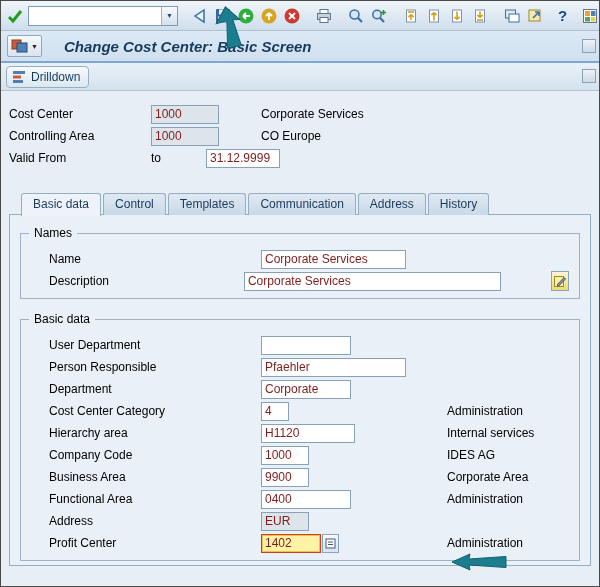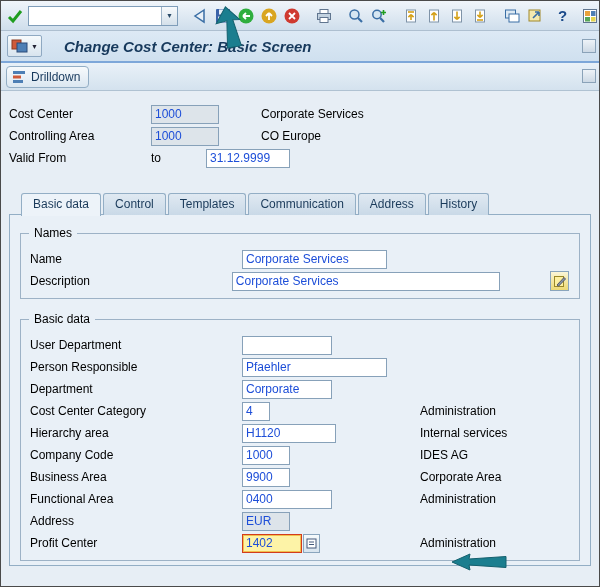--- a/index.html
+++ b/index.html
@@ -26,39 +26,39 @@
 
   
   .appbar { height:28px; display:flex; align-items:center; padding:0 5px; background:linear-gradient(#e9f1f8,#d4e2ee); border-bottom:1px solid #b0c2d2; position:relative; }
   .btn { display:inline-flex; align-items:center; gap:4px; height:22px; padding:0 8px 0 4px; border:1px solid #93aec5; background:linear-gradient(#f7fafc,#dbe7f1); border-radius:4px; color:#17395c; }
 
   
   .content { padding:12px 8px 0 8px; }
   .hrow { display:flex; align-items:center; height:22px; }
   .hlabel { width:142px; }
   .hcell { width:110px; display:flex; }
-  .fieldbox { height:19px; border:1px solid #87a1b9; background:#fff; font:12px "Liberation Sans",sans-serif; padding:0 3px; color:#1d4ed8; }
+  .fieldbox { height:19px; border:1px solid #87a1b9; background:#fff; font:12px "Liberation Sans",sans-serif; padding:0 3px; color:#7f1d1d; }
   input.fieldbox { outline:none; }
   .ro { background:#dde4ea; }
   .hto { width:55px; }
-  .w28{width:28px}.w48{width:48px}.w60{width:60px}.w68{width:68px}.w70{width:94px}.w78{width:78px}.w85{width:84px}.w90{width:90px}.w145{width:145px}.w285{width:285px}
+  .w28{width:28px}.w48{width:48px}.w60{width:60px}.w68{width:68px}.w70{width:94px}.w78{width:78px}.w85{width:74px}.w90{width:90px}.w145{width:145px}.w285{width:285px}
 
   
   .tabs { display:flex; margin:24px 0 0 12px; position:relative; z-index:2; }
   .tab { padding:3px 11px 4px 11px; border:1px solid #93aec5; border-bottom:none; border-radius:3px 3px 0 0; background:linear-gradient(#e0e9f2,#c9d9e7); margin-right:2px; color:#1a3a5a; }
   .tab.active { background:#edf3f9; font-weight:normal; padding-bottom:5px; margin-bottom:-1px; }
   .tab-panel { position:relative; border:1px solid #93aec5; background:#e9f0f7; margin-top:-1px; height:352px; padding:4px 8px; }
 
   
-  .group { position:relative; border:1px solid #9db2c6; margin:14px 2px 0 2px; padding:14px 10px 6px 9px; }
+  .group { position:relative; border:1px solid #9db2c6; margin:14px 2px 0 2px; padding:14px 10px 6px 28px; }
   .group-title { position:absolute; top:-8px; left:8px; background:#e9f0f7; padding:0 5px; }
   .grow { display:flex; align-items:center; height:22px;gap:44px; }
   .glabel { width:168px; }
   .gcell { width:132px; display:flex; align-items:center; }
-  .rtext { margin-left:2px; }
+  .rtext { margin-left:10px; }
 
   .hl { background:#fdf3a7; border:1px solid #d23c1e; box-shadow:inset 0 0 0 1px #f2c04c; }
   .mini-btn { width:17px; height:19px; margin-left:1px; border:1px solid #8aa5bd; background:linear-gradient(#f6fafc,#d8e4ee); display:flex; align-items:center; justify-content:center; }
   .edit-btn { width:20px; height:20px; margin-left:6px; border:1px solid #8aa5bd; background:linear-gradient(#fbf6d8,#edd973); display:flex; align-items:center; justify-content:center; }
 
   
   .arrow-top { position:absolute; left:208px; top:4px; z-index:9; transform:rotate(-10deg); }
   .arrow-bottom { position:absolute; left:449px; top:551px; z-index:9; }
 </style>
 </head>

